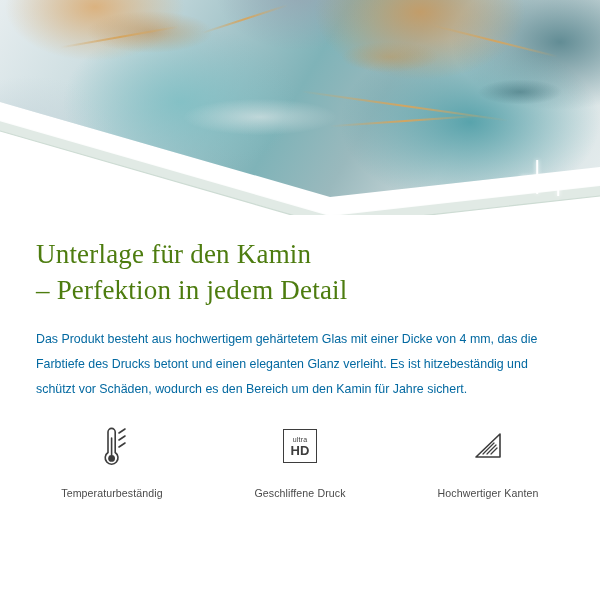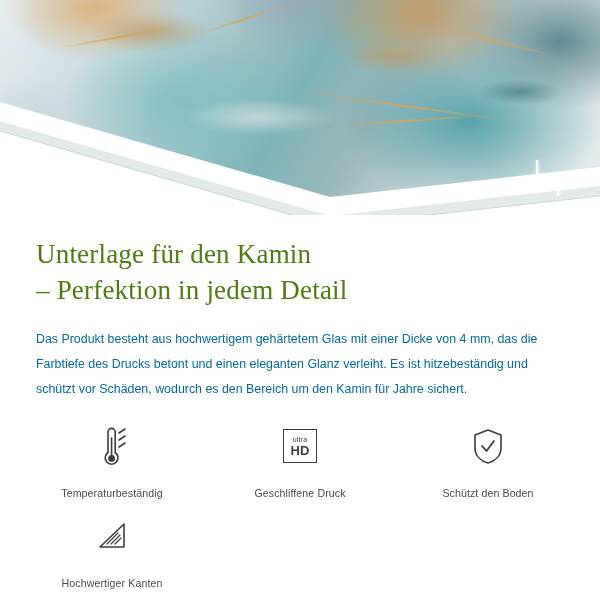--- a/index.html
+++ b/index.html
@@ -199,29 +199,20 @@
     <div class="feature">
       <div class="feature-icon">
         <div class="hd-box">
           <span class="u">ultra</span>
           <span class="h">HD</span>
         </div>
       </div>
       <div class="feature-label">Geschliffene Druck</div>
     </div>
 
-    <div class="feature">
-      <div class="feature-icon">
-        <svg width="40" height="44" viewBox="0 0 40 44">
-          <path d="M20 6 L33 11 V24 C33 32 27 37 20 39 C13 37 7 32 7 24 V11 Z" fill="none" stroke="#3d3d3d" stroke-width="1.6" stroke-linejoin="round"></path>
-          <polyline points="14,22 18.5,27 26,17" fill="none" stroke="#3d3d3d" stroke-width="1.8" stroke-linecap="round" stroke-linejoin="round"></polyline>
-        </svg>
-      </div>
-      <div class="feature-label">Schützt den Boden</div>
-    </div>
 
 
     <div class="feature">
       <div class="feature-icon">
         <svg width="42" height="40" viewBox="0 0 42 40">
           <path d="M9 31 L33 31 L33 8 Z" fill="none" stroke="#3d3d3d" stroke-width="1.6" stroke-linejoin="round"></path>
           <g stroke="#3d3d3d" stroke-width="1.2" stroke-linecap="round">
             <line x1="16" y1="28" x2="27" y2="17"></line>
             <line x1="20" y1="28" x2="29" y2="19"></line>
             <line x1="24" y1="28" x2="30" y2="22"></line>

